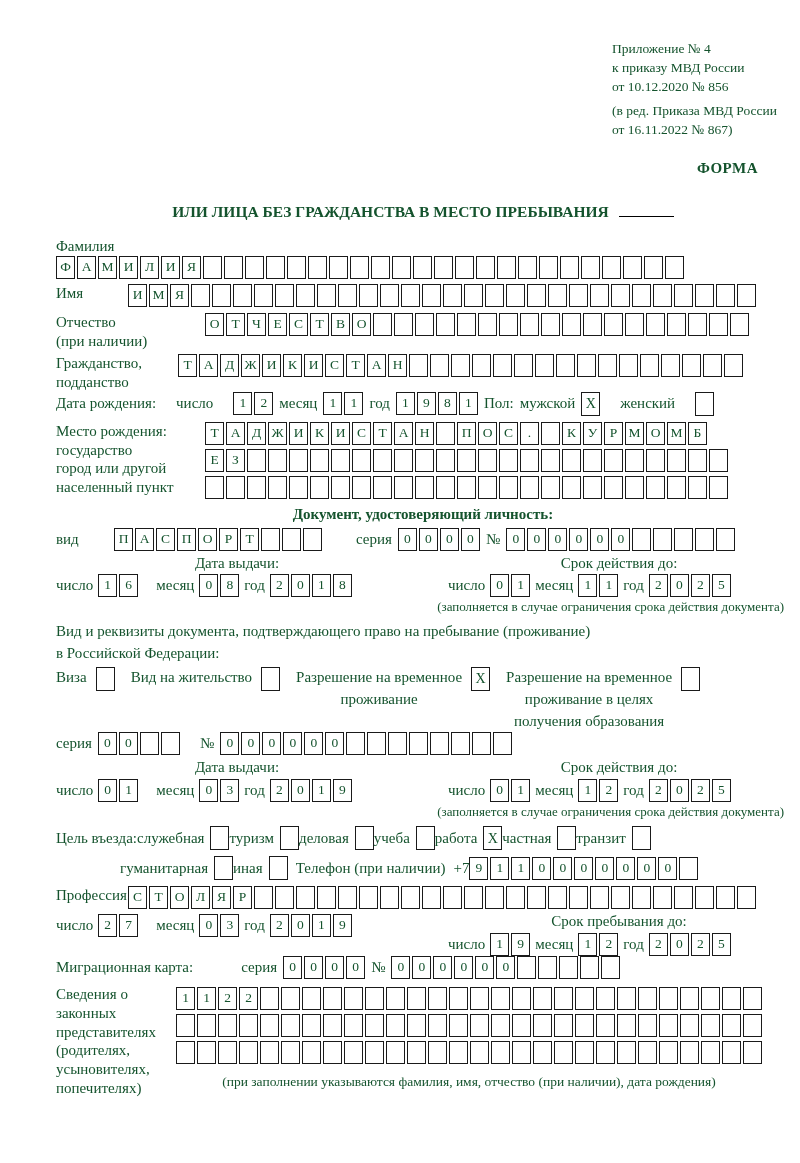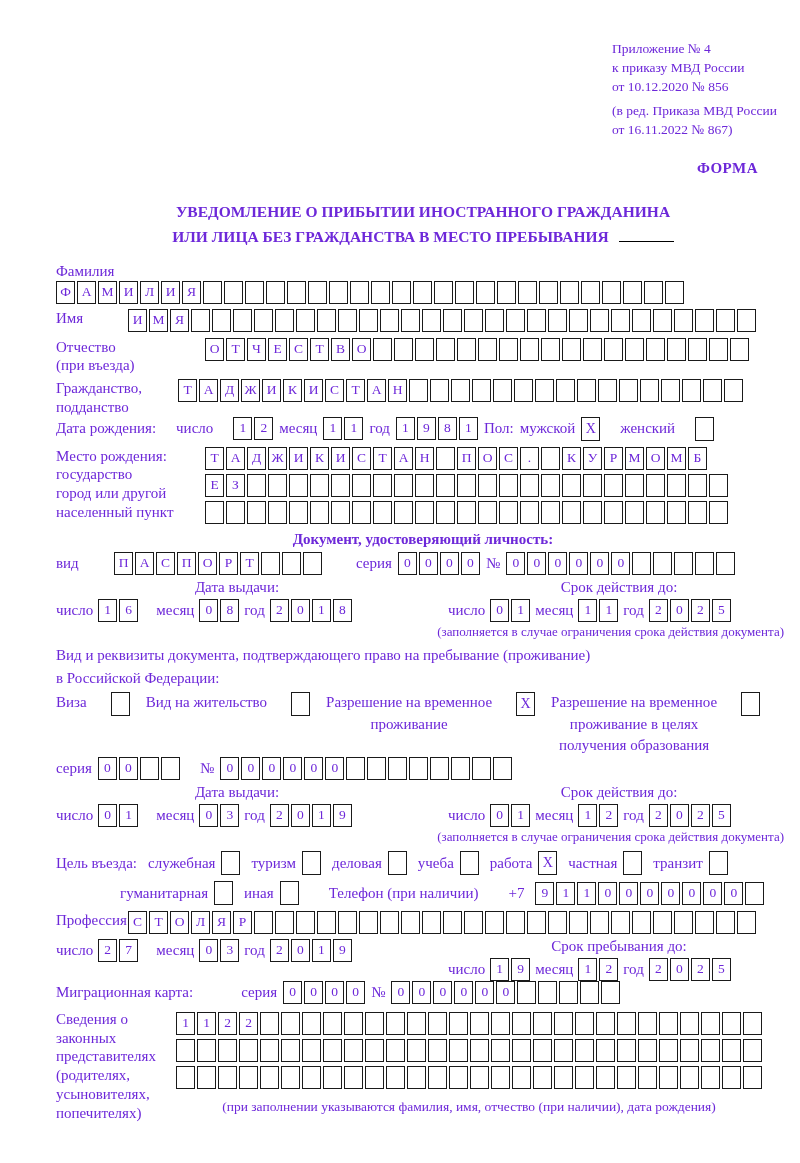--- a/index.html
+++ b/index.html
@@ -1,17 +1,17 @@
 <!DOCTYPE html>
 <html><head>
 <meta charset="utf-8">
 <style>
   html,body{margin:0;padding:0;background:#fff;}
   .page{
-    width:800px;height:1163px;box-sizing:border-box;background:#fff;color:#6d28d9;
+    width:800px;height:1163px;box-sizing:border-box;background:#fff;color:#14532d;
     font-family:"Liberation Serif", serif;font-size:15px;line-height:1.25;
     padding:40px 10px 0 56px;overflow:hidden;position:relative;
   }
   .appendix{margin-left:556px;font-size:13.5px;line-height:1.4;white-space:nowrap;}
   .appendix .ed{margin-top:5px;}
   .forma{text-align:right;padding-right:32px;font-weight:bold;margin-top:20px;letter-spacing:.5px;}
   .title{text-align:center;font-weight:bold;font-size:15.5px;line-height:1.6;margin-top:22px;}
   .blank-line{display:inline-block;width:55px;border-bottom:1.6px solid #000;vertical-align:baseline;margin-left:10px;}
   .sec{font-weight:bold;margin-top:24px;text-align:center;font-size:15px;}
   .cells{display:flex;gap:2px;}
@@ -25,24 +25,24 @@
   .mt6{margin-top:6px;} .mt8{margin-top:0;} .mt12{margin-top:12px;flex-direction:column;} .mt4{margin-top:4px;}
   .center-b{font-weight:bold;text-align:center;margin-top:6px;}
   .datesec{display:flex;margin-top:3px;}
   .dcol-l{width:362px;flex:none;}
   .dcol-r{flex:1;}
   .dtitle{text-align:center;}
   .dtitle-r{text-align:center;padding-left:30px;}
   .dgroup{display:flex;align-items:center;gap:5px;margin-top:2px;}
   .footnote{font-size:13px;text-align:right;padding-right:6px;margin-top:2px;}
   .opts{display:flex;align-items:flex-start;margin-top:4px;gap:16px;}
-  .opt{display:flex;align-items:flex-start;gap:24px;}
+  .opt{display:flex;align-items:flex-start;gap:9px;}
   .optlines{text-align:center;line-height:1.45;}
   .optlines span{display:block;}
-  .purpose-row{display:flex;align-items:center;gap:11px;margin-top:6px;flex-wrap:nowrap;}
+  .purpose-row{display:flex;align-items:center;margin-top:6px;flex-wrap:nowrap;}
   .purpose-row .pair{display:flex;align-items:center;gap:6px;}
   .indent64{margin-left:64px;}
   .reps-foot{font-size:13.5px;margin-top:6px;margin-left:120px;text-align:center;}
   .gap14{width:8px;flex:none;}
 </style>
 </head>
 <body>
 
 <div class="page">
 
@@ -50,21 +50,20 @@
     <div>Приложение № 4</div>
     <div>к приказу МВД России</div>
     <div>от 10.12.2020 № 856</div>
     <div class="ed">(в ред. Приказа МВД России</div>
     <div>от 16.11.2022 № 867)</div>
   </div>
 
   <div class="forma">ФОРМА</div>
 
   <div class="title">
-    <div>УВЕДОМЛЕНИЕ О ПРИБЫТИИ ИНОСТРАННОГО ГРАЖДАНИНА</div>
     <div><span>ИЛИ ЛИЦА БЕЗ ГРАЖДАНСТВА В МЕСТО ПРЕБЫВАНИЯ</span><span class="blank-line"></span></div>
   </div>
 
 
   <div class="frow mt12">
     <span class="lbl lw72">Фамилия</span>
     <span class="cells">
         <span class="cell">Ф</span>
         <span class="cell">А</span>
         <span class="cell">М</span>
@@ -130,21 +129,21 @@
         <span class="cell"></span>
         <span class="cell"></span>
         <span class="cell"></span>
         <span class="cell"></span>
       </span>
   </div>
 
   <div class="frow mt6">
     <span class="lbl lw149">
       <span style="display:block">Отчество</span>
-      <span style="display:block">(при въезда)</span>
+      <span style="display:block">(при наличии)</span>
     </span>
     <span class="cells">
         <span class="cell">О</span>
         <span class="cell">Т</span>
         <span class="cell">Ч</span>
         <span class="cell">Е</span>
         <span class="cell">С</span>
         <span class="cell">Т</span>
         <span class="cell">В</span>
         <span class="cell">О</span>

